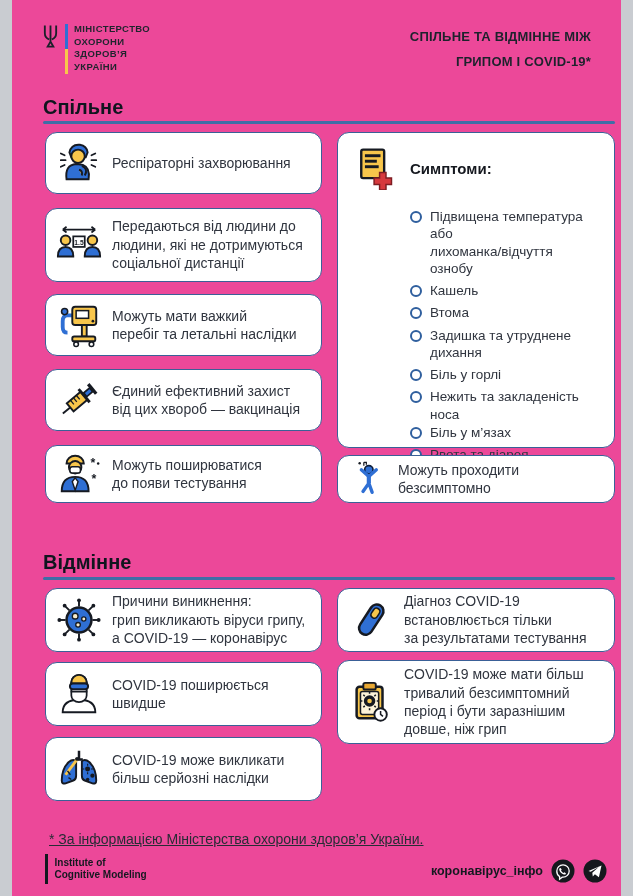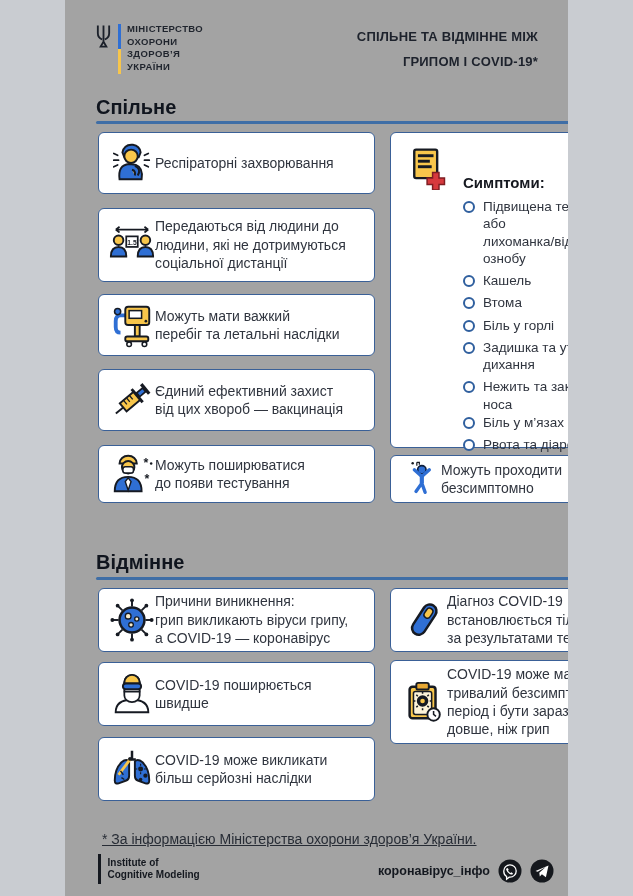--- a/index.html
+++ b/index.html
@@ -1,40 +1,40 @@
 <!DOCTYPE html>
 <html><head>
 <meta charset="utf-8">
 <style>
   html,body{margin:0;padding:0;background:#c9ccd1;}
-  .page{position:relative;width:503px;height:896px;background:#a3a3a3;
+  .page{position:relative;width:609px;height:896px;background:#ec4899;
         font-family:"Liberation Sans", sans-serif;color:#30353f;overflow:hidden;margin:0 auto;}
 
   
   .ministry{position:absolute;left:30px;top:24px;display:flex;align-items:flex-start;gap:6px;}
   .logo-bar{width:3px;height:50px;background:linear-gradient(to bottom,#2f6fd4 0 50%,#f8c64b 50% 100%);}
   .ministry-name{white-space:pre-line;font-size:9.5px;font-weight:700;line-height:1.32;
         letter-spacing:.4px;color:#1f242d;margin-top:-1px;}
   .page-title{position:absolute;right:30px;top:24px;width:320px;text-align:right;white-space:pre-line;
         font-size:13px;font-weight:700;line-height:25px;color:#1d222c;letter-spacing:.2px;}
 
   
   .sec-head{position:absolute;left:31px;font-size:20px;font-weight:800;color:#10151e;}
   .sec-rule{position:absolute;left:31px;width:572px;height:3px;background:#3f6ea6;border-radius:2px;}
 
   
   .card{position:absolute;box-sizing:border-box;background:#fff;border:1.5px solid #3a6097;
-        border-radius:6px;display:flex;align-items:center;padding:6px 10px 6px 10px;}
+        border-radius:12px;display:flex;align-items:center;gap:10px;padding:6px 10px 6px 10px;}
   .card-text{white-space:pre-line;font-size:14px;line-height:1.32;font-weight:500;color:#30353f;}
   .icn{flex:0 0 auto;width:46px;height:46px;display:flex;align-items:center;justify-content:center;}
   .icn svg{display:block;}
 
   
   .card.symptoms{flex-direction:column;align-items:stretch;justify-content:flex-start;padding:12px 10px 10px 14px;}
-  .sym-head{display:flex;align-items:flex-end;gap:12px;}
+  .sym-head{display:flex;align-items:center;gap:12px;}
   .sym-title{font-size:15px;font-weight:800;color:#15181f;}
   .sym-list{list-style:none;margin:7px 16px 0 58px;padding:0;display:flex;flex-direction:column;gap:5px;}
   .sym-list li{position:relative;padding-left:20px;font-size:13.5px;line-height:1.28;font-weight:500;
         white-space:pre-line;color:#30353f;}
   .sym-list li::before{content:'';position:absolute;left:0;top:3px;width:8px;height:8px;
         border:2.2px solid #2f5f9e;border-radius:50%;background:#fff;}
   .sym-list li:nth-child(7){margin-top:-4px;}
 
   
   .footnote{position:absolute;left:37px;top:831px;font-size:14px;color:#272c35;text-decoration:underline;}
@@ -162,23 +162,23 @@
           <path d="M29 29 h7 v6 h6 v7 h-6 v6 h-7 v-6 h-6 v-7 h6 z" fill="#d6393d" stroke="#7e1d22" stroke-width="1.6"></path>
         </svg>
       </span>
       <span class="sym-title">Симптоми:</span>
     </div>
     <ul class="sym-list">
       <li>Підвищена температура або
 лихоманка/відчуття ознобу</li>
       <li>Кашель</li>
       <li>Втома</li>
-      <li>Біль у горлі</li>
       <li>Задишка та утруднене
 дихання</li>
+      <li>Біль у горлі</li>
       <li>Нежить та закладеність носа</li>
       <li>Біль у м’язах</li>
       <li>Рвота та діарея</li>
       <li>Втрата смаку та запаху</li>
     </ul>
   </div>
 
   <div class="card" style="left:325px;top:455px;width:278px;height:48px">
     <span class="icn" style="width:40px;height:40px">
       <svg width="40" height="40" viewBox="0 0 48 48" aria-hidden="true">

